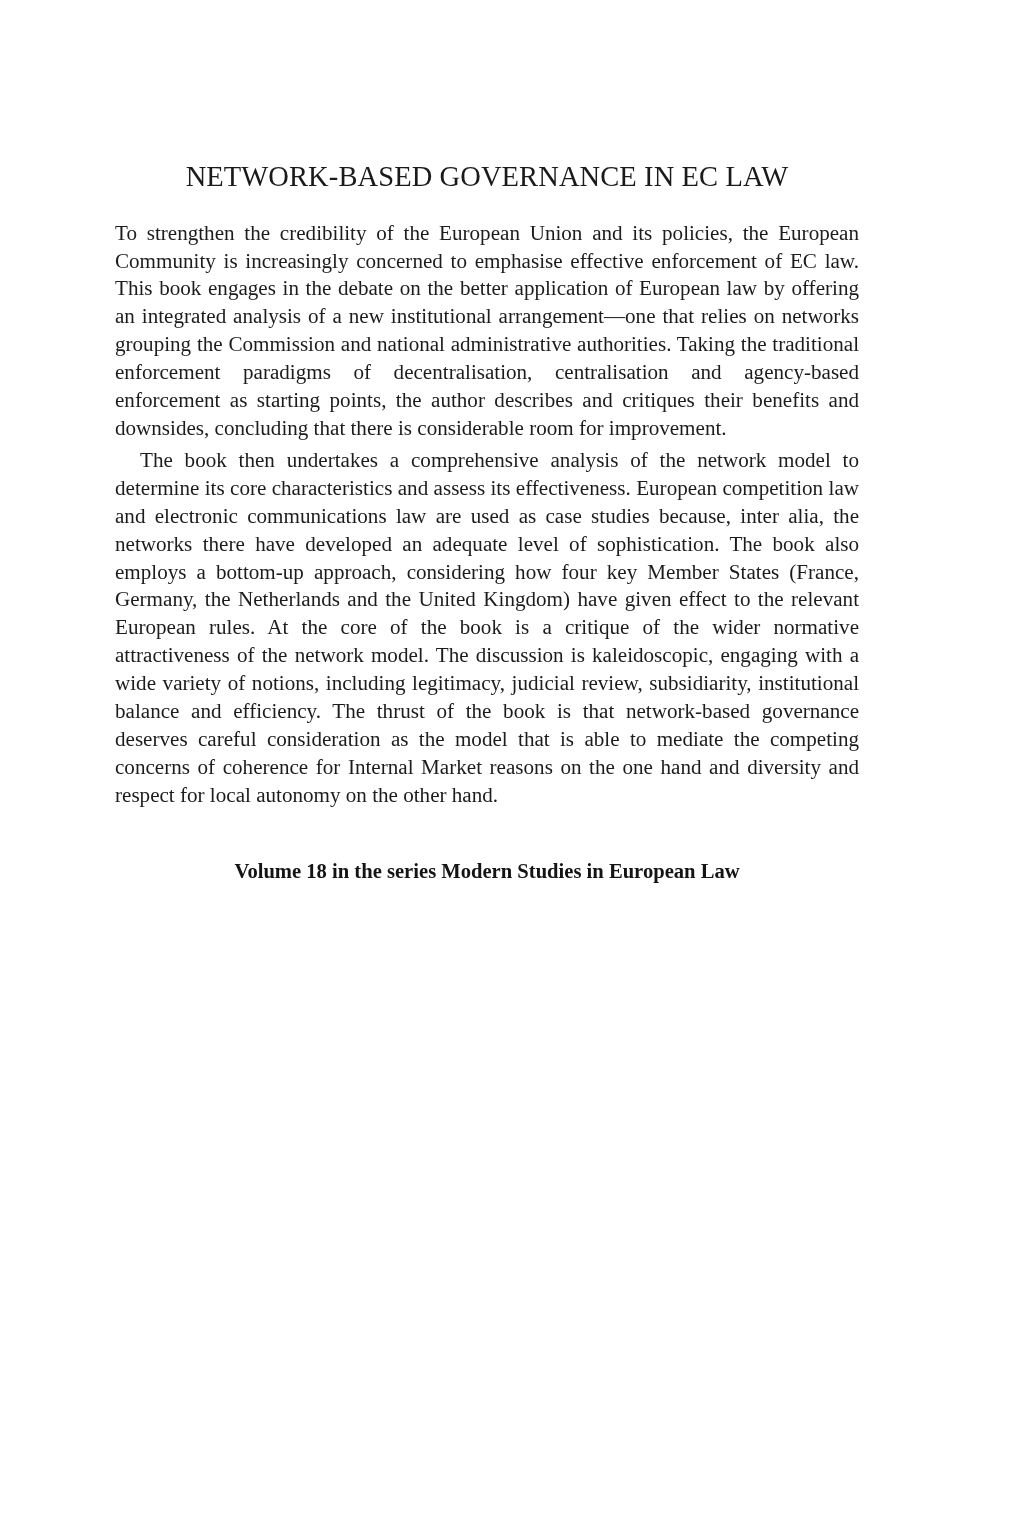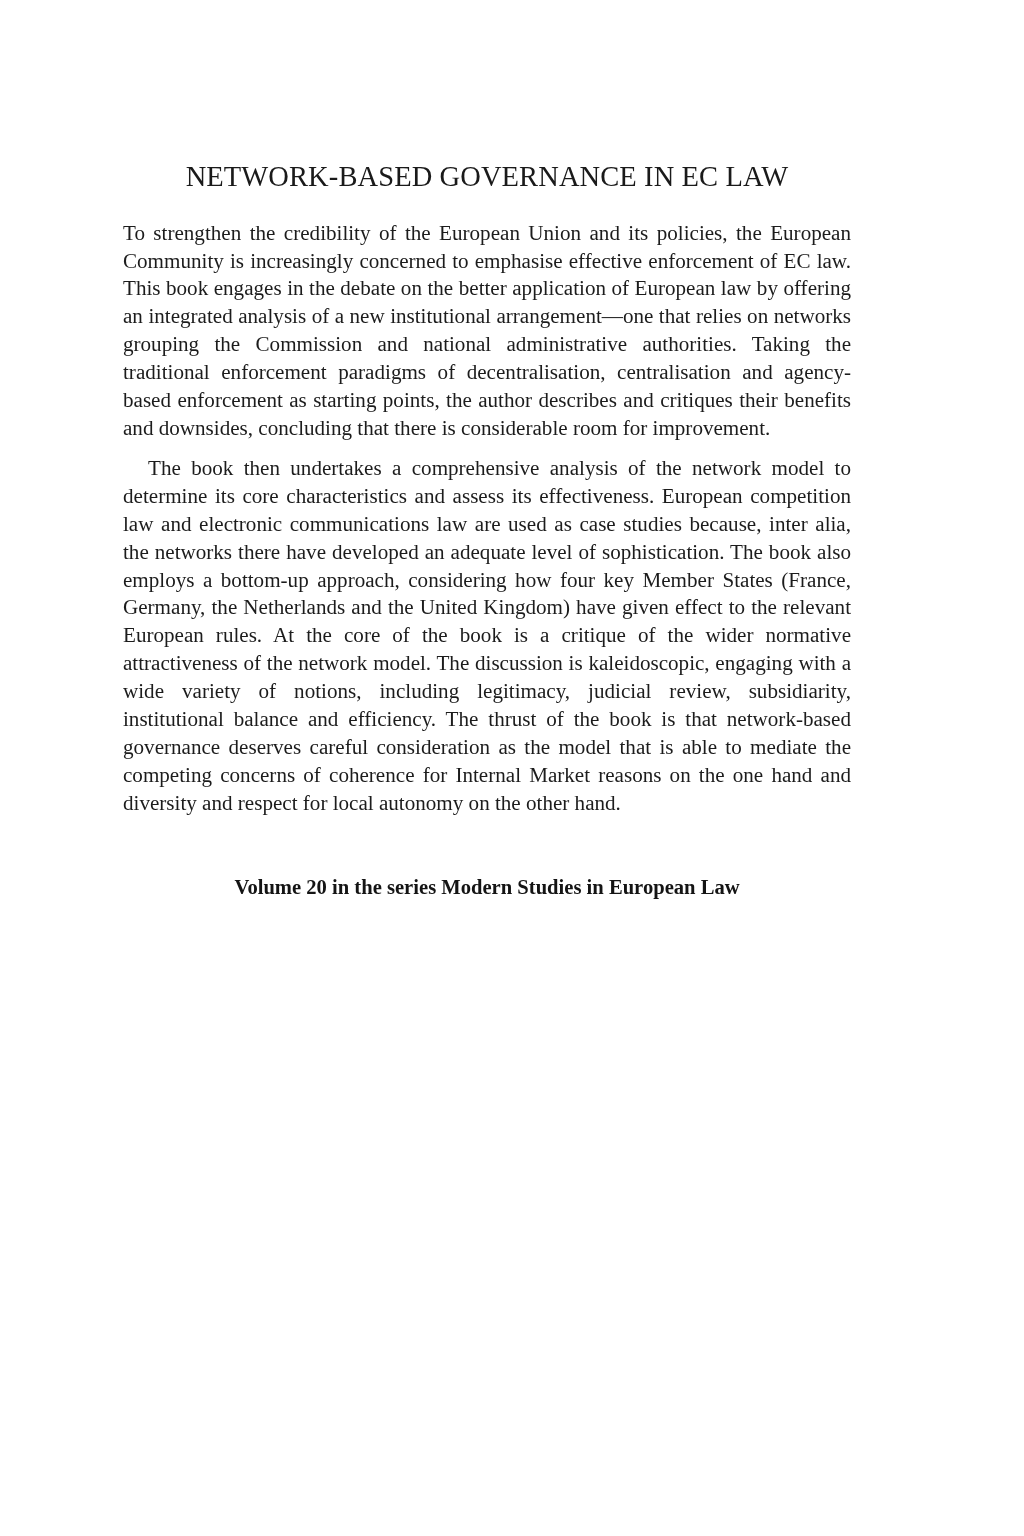--- a/index.html
+++ b/index.html
@@ -42,21 +42,21 @@
     margin: 0 0 26px 0;
     color: #1a1a1a;
     white-space: nowrap;
   }
 
   .para {
     font-size: 21.1px;
     line-height: 27.9px;
     text-align: justify;
     text-justify: inter-word;
-    margin: 12px;
+    margin: 4px;
     color: #1c1c1c;
     hyphens: manual;
     text-align-last: left;
   }
 
   .para + .para {
     margin-top: 0;
   }
 
   .para.indent {
@@ -80,16 +80,16 @@
 <div class="page">
   <div class="content">
 
     <h1 class="blurb-title">NETWORK-BASED GOVERNANCE IN EC LAW</h1>
 
     <p class="para">To strengthen the credibility of the European Union and its policies, the Euro­pean Community is increasingly concerned to emphasise effective enforcement of EC law. This book engages in the debate on the better application of European law by offering an integrated analysis of a new institutional arrangement—one that relies on networks grouping the Commission and national administrative authorities. Taking the traditional enforcement paradigms of decentralisation, centralisation and agency-based enforcement as starting points, the author describes and critiques their benefits and downsides, concluding that there is considerable room for improvement.</p>
 
     <p class="para indent">The book then undertakes a comprehensive analysis of the network model to determine its core characteristics and assess its effectiveness. European competi­tion law and electronic communications law are used as case studies because, inter alia, the networks there have developed an adequate level of sophistication. The book also employs a bottom-up approach, considering how four key Member States (France, Germany, the Netherlands and the United Kingdom) have given effect to the relevant European rules. At the core of the book is a critique of the wider normative attractiveness of the network model. The discussion is kaleidoscopic, engaging with a wide variety of notions, including legitimacy, judicial review, subsidiarity, institutional balance and efficiency. The thrust of the book is that network-based governance deserves careful considera­tion as the model that is able to mediate the competing concerns of coherence for Internal Market reasons on the one hand and diversity and respect for local autonomy on the other hand.</p>
 
 
-    <p class="series-line">Volume 20 in the series Modern Studies in European Law</p>
+    <p class="series-line">Volume 18 in the series Modern Studies in European Law</p>
 
   </div>
 </div>
 
 </body></html>

